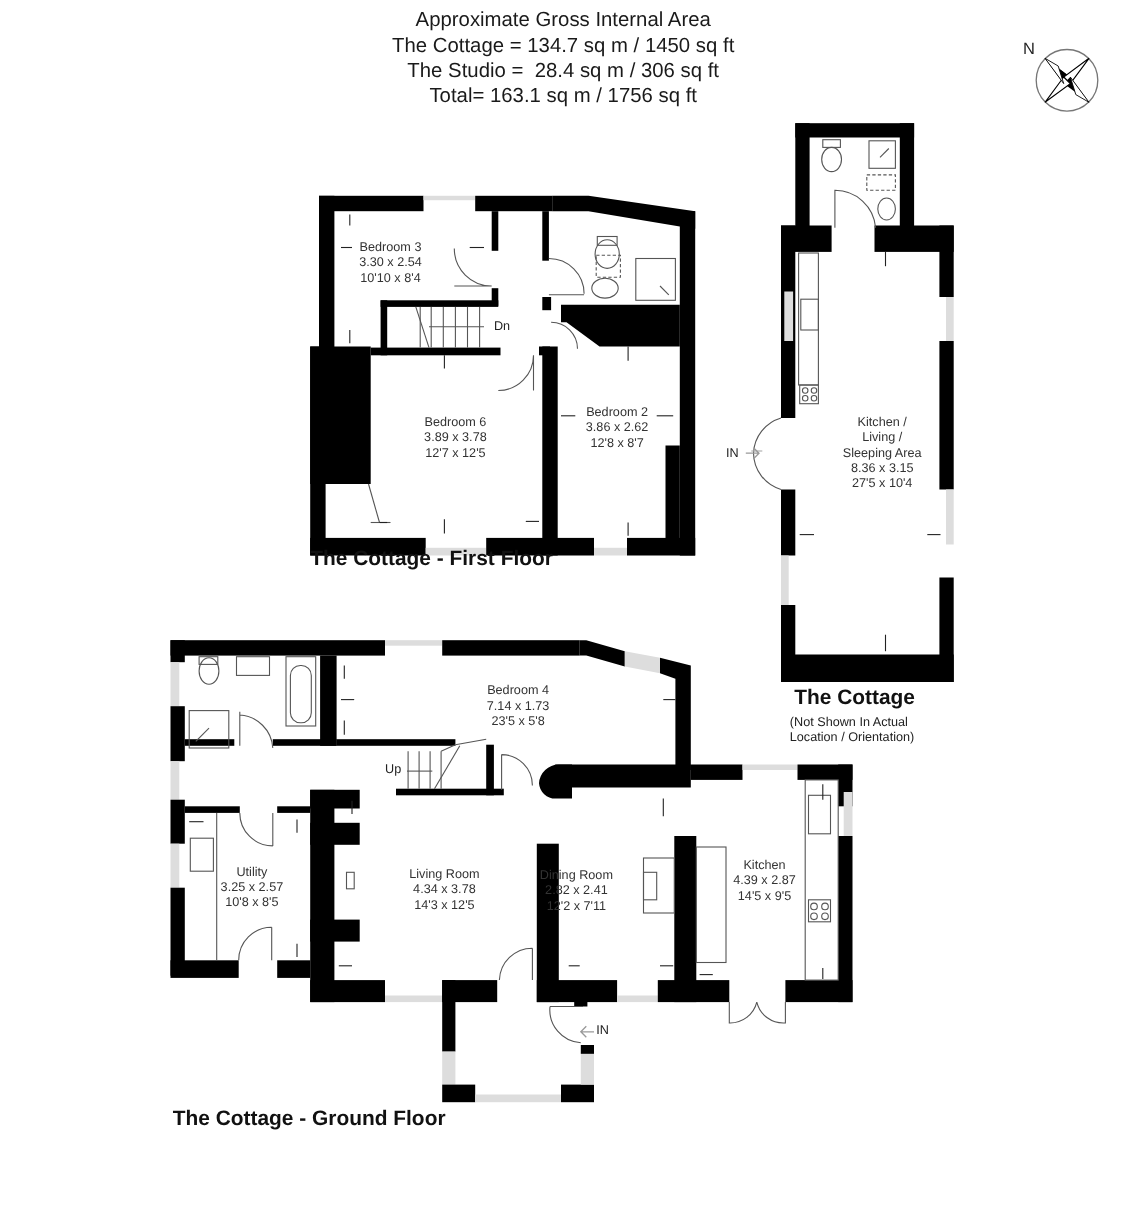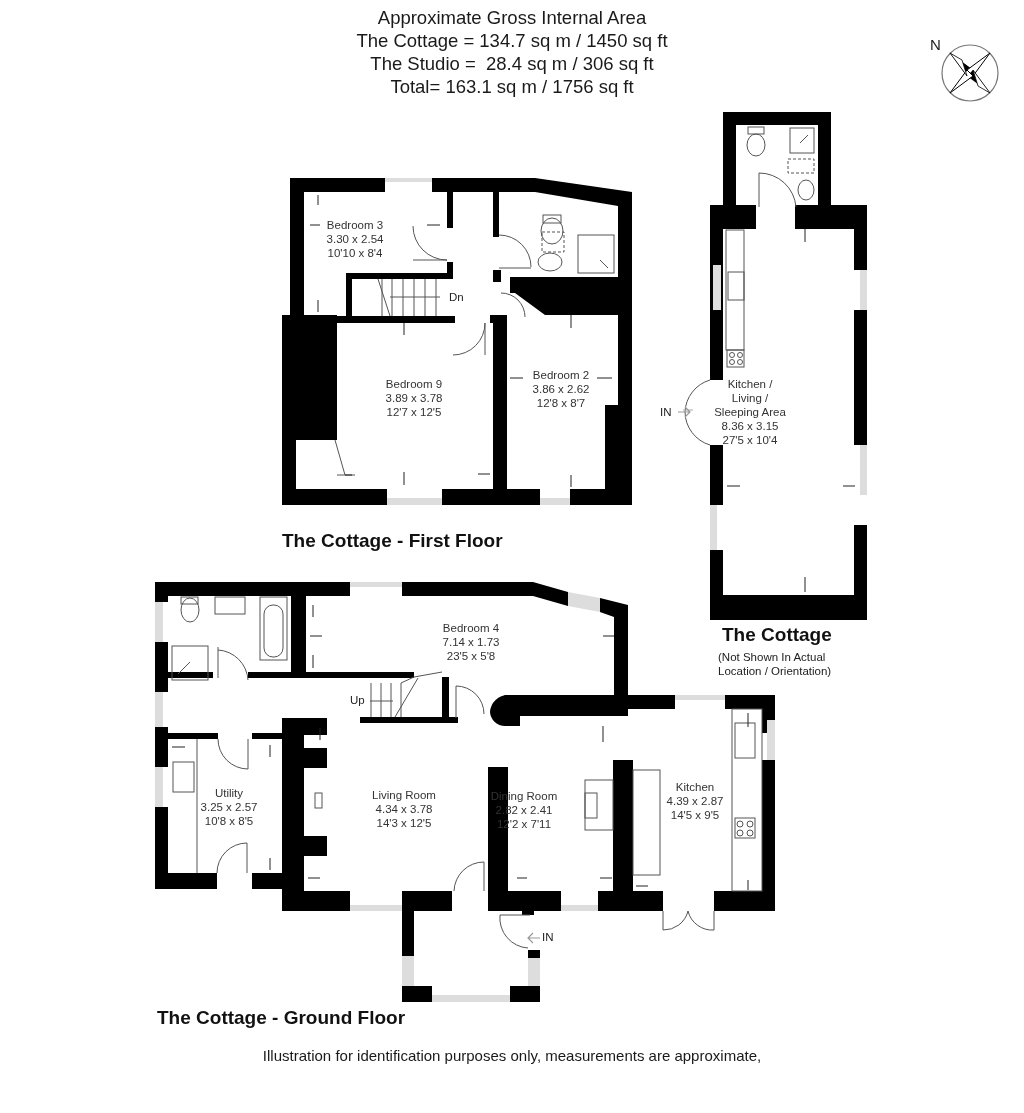--- a/index.html
+++ b/index.html
@@ -297,32 +297,32 @@
 
 <div class="abs" style="left:930px; top:36px; font-size:15px;">N</div>
 
 <div class="abs room" style="left:305px; top:218px; width:100px;">
   <div>Bedroom 3</div>
   <div>3.30 x 2.54</div>
   <div>10'10 x 8'4</div>
 </div>
 <div class="abs small" style="left:449px; top:291px;">Dn</div>
 <div class="abs room" style="left:364px; top:377px; width:100px;">
-  <div>Bedroom 9</div>
+  <div>Bedroom 6</div>
   <div>3.89 x 3.78</div>
   <div>12'7 x 12'5</div>
 </div>
 <div class="abs room" style="left:511px; top:368px; width:100px;">
   <div>Bedroom 2</div>
   <div>3.86 x 2.62</div>
   <div>12'8 x 8'7</div>
 </div>
-<div class="abs floor-title" style="left:282px; top:530px;">The Cottage - First Floor</div>
-
-<div class="abs room" style="left:700px; top:377px; width:100px;">
+<div class="abs floor-title" style="left:282px; top:498px;">The Cottage - First Floor</div>
+
+<div class="abs room" style="left:752px; top:377px; width:100px;">
   <div>Kitchen /</div>
   <div>Living /</div>
   <div>Sleeping Area</div>
   <div>8.36 x 3.15</div>
   <div>27'5 x 10'4</div>
 </div>
 <div class="abs small" style="left:660px; top:406px;">IN</div>
 <div class="abs studio-title" style="left:722px; top:624px;">The Cottage</div>
 <div class="abs studio-note" style="left:718px; top:650px; width:140px;">
   <div>(Not Shown In Actual</div>
@@ -352,14 +352,13 @@
 </div>
 <div class="abs room" style="left:655px; top:780px; width:80px;">
   <div>Kitchen</div>
   <div>4.39 x 2.87</div>
   <div>14'5 x 9'5</div>
 </div>
 <div class="abs small" style="left:542px; top:931px;">IN</div>
 <div class="abs floor-title" style="left:157px; top:1007px;">The Cottage - Ground Floor</div>
 
 <div class="abs footer">
-  <div>Illustration for identification purposes only, measurements are approximate,</div>
 </div>
 
 </body></html>

